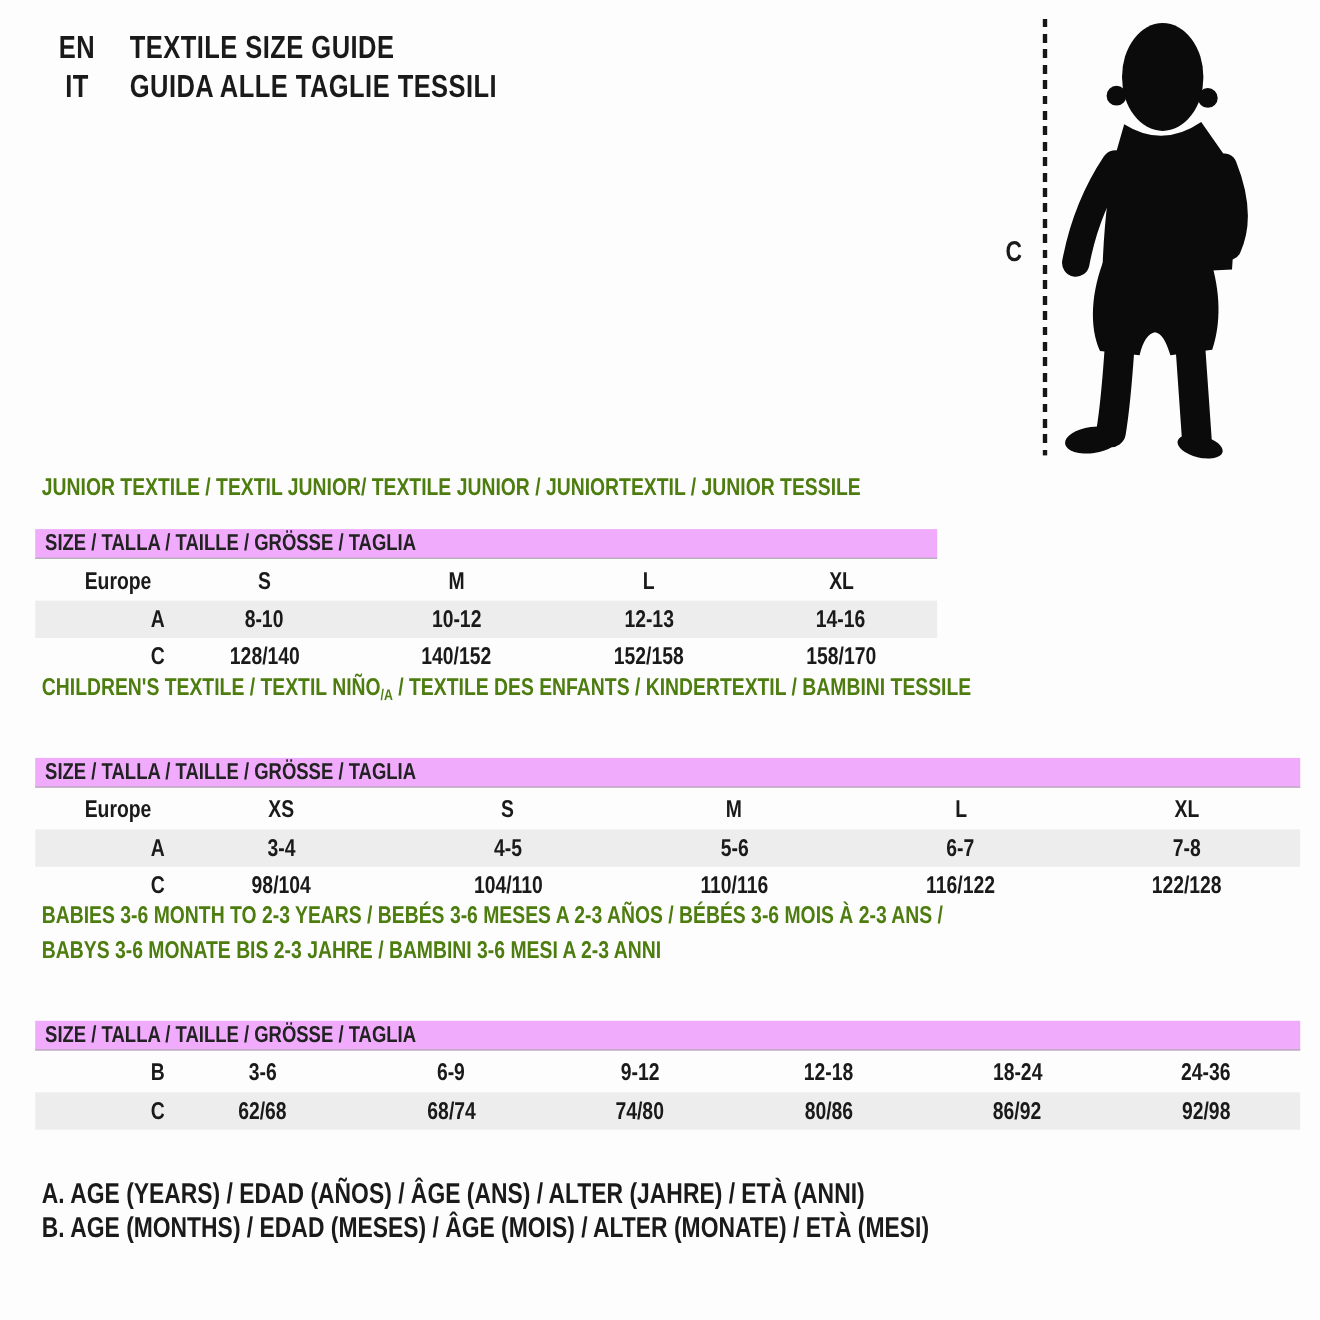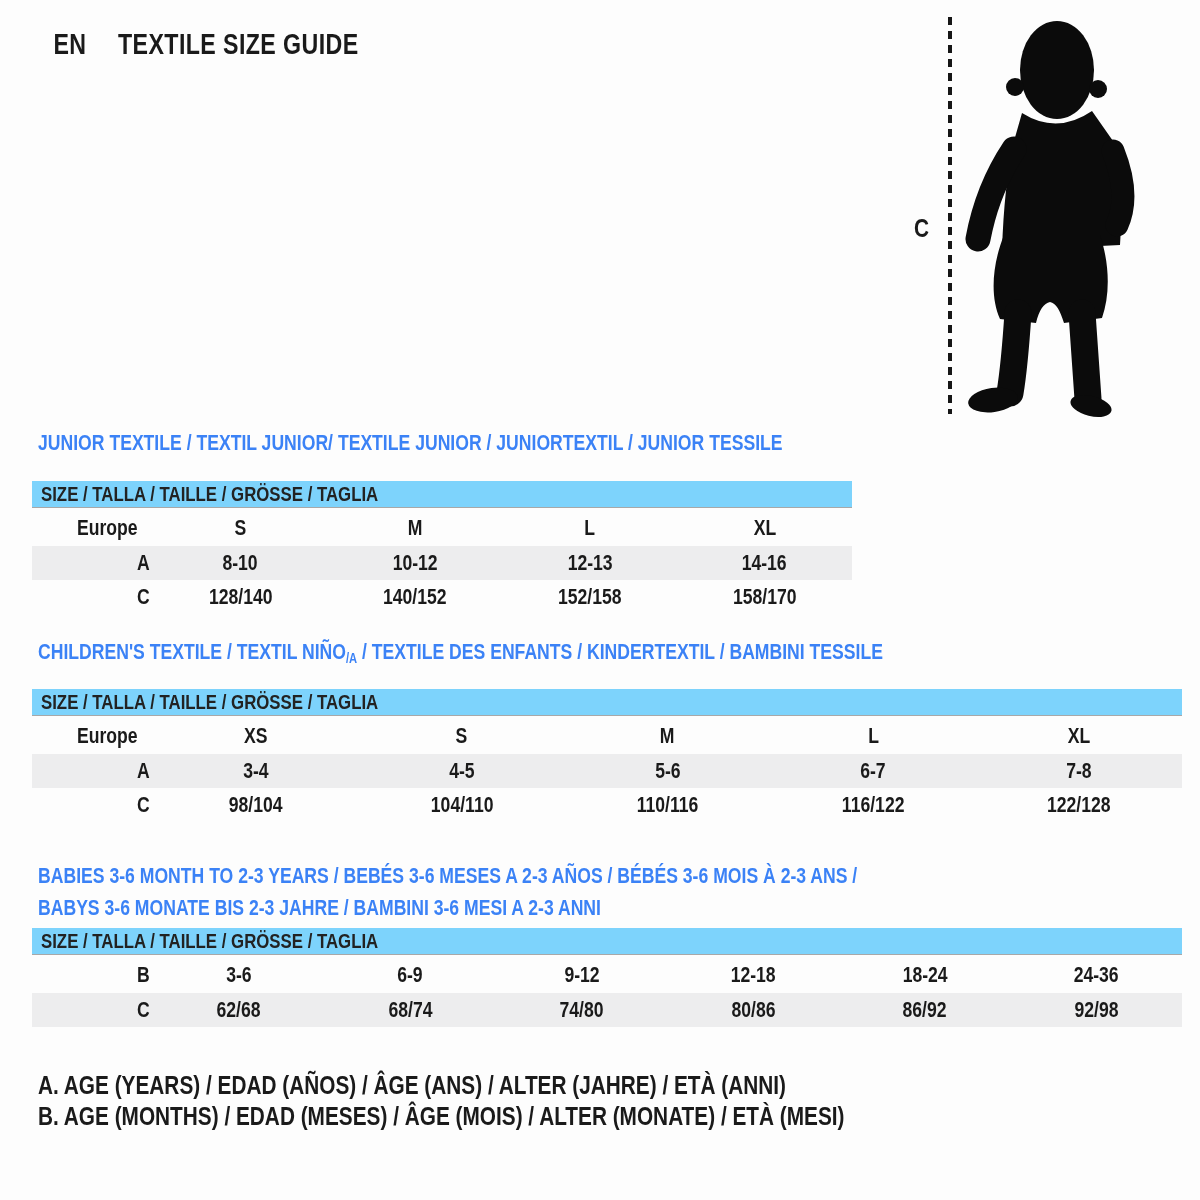--- a/index.html
+++ b/index.html
@@ -17,43 +17,47 @@
 
   
   .lang-block{left:38px;top:27px;text-align:center;}
   .lang-row{display:flex;height:35px;align-items:center;font-size:29px;letter-spacing:0.5px;}
   .lang-code{width:80px;}
   
   .dash-line{left:948px;top:17px;width:4px;height:397px;
     background:repeating-linear-gradient(180deg,#161616 0 8px,rgba(0,0,0,0) 8px 14px);}
   .c-label{left:914px;top:213px;font-size:26px;}
   
-  .sec-title{font-size:22px;color:#3b82f6;}
+  .sec-title{font-size:22px;color:#4d7c0f;}
   .title-sub{font-size:14px;vertical-align:-4px;}
   
   .size-table{position:absolute;font-size:22px;}
-  .t-bar{height:27px;background:#7dd3fc;border-bottom:1px solid #a8a8a8;display:flex;align-items:center;
+  .t-bar{height:27px;background:#f0abfc;border-bottom:1px solid #a8a8a8;display:flex;align-items:center;
          padding-left:9px;font-size:21px;color:#222;margin-bottom:2px;box-sizing:border-box;}
   .t-row{display:flex;align-items:center;height:34px;}
   .t-row.first{height:36px;}
   .t-row.alt{background:#ededee;}
   .t-label{width:112px;padding-left:9px;text-align:right;}
   .t-cell{flex:1;text-align:center;}
   
   .notes{left:38px;top:1070px;font-size:26px;}
   .note-line{height:31px;line-height:31px;}
   svg{display:block;}
 </style>
 </head>
 <body>
 
 <div class="abs lang-block">
   <div class="lang-row">
     <span class="lang-code cond">EN</span>
     <span class="cond">TEXTILE SIZE GUIDE</span>
+  </div>
+  <div class="lang-row">
+    <span class="lang-code cond">IT</span>
+    <span class="cond">GUIDA ALLE TAGLIE TESSILI</span>
   </div>
 </div>
 
 <div class="abs dash-line"></div>
 <div class="abs c-label"><span class="cond">C</span></div>
 <svg class="abs" style="left:960px;top:13px;" width="178" height="404" viewBox="0 0 178 404">
   <g fill="#0b0b0b" stroke="none">
     <ellipse cx="97" cy="57" rx="37" ry="49"></ellipse>
     <circle cx="55" cy="74" r="9"></circle>
     <circle cx="138" cy="76" r="9"></circle>
@@ -91,21 +95,21 @@
   </div>
   <div class="t-row">
     <span class="t-label"><span class="cond">C</span></span>
     <span class="t-cell"><span class="cond-c">128/140</span></span>
     <span class="t-cell"><span class="cond-c">140/152</span></span>
     <span class="t-cell"><span class="cond-c">152/158</span></span>
     <span class="t-cell"><span class="cond-c">158/170</span></span>
   </div>
 </div>
 
-<div class="abs sec-title" style="left:38px;top:639px;">
+<div class="abs sec-title" style="left:38px;top:612px;">
   <span class="cond"><span>CHILDREN'S TEXTILE / TEXTIL NIÑO</span><span class="title-sub">/A</span><span> / TEXTILE DES ENFANTS / KINDERTEXTIL / BAMBINI TESSILE</span></span>
 </div>
 <div class="size-table" style="left:32px;top:689px;width:1150px;">
   <div class="t-bar">
       <span class="cond">SIZE / TALLA / TAILLE / GRÖSSE / TAGLIA</span>
     </div>
   <div class="t-row first">
     <span class="t-label"><span class="cond">Europe</span></span>
     <span class="t-cell"><span class="cond-c">XS</span></span>
     <span class="t-cell"><span class="cond-c">S</span></span>
@@ -124,21 +128,21 @@
   <div class="t-row">
     <span class="t-label"><span class="cond">C</span></span>
     <span class="t-cell"><span class="cond-c">98/104</span></span>
     <span class="t-cell"><span class="cond-c">104/110</span></span>
     <span class="t-cell"><span class="cond-c">110/116</span></span>
     <span class="t-cell"><span class="cond-c">116/122</span></span>
     <span class="t-cell"><span class="cond-c">122/128</span></span>
   </div>
 </div>
 
-<div class="abs sec-title" style="left:38px;top:860px;line-height:32px;">
+<div class="abs sec-title" style="left:38px;top:816px;line-height:32px;">
   <div><span class="cond">BABIES 3-6 MONTH TO 2-3 YEARS / BEBÉS 3-6 MESES A 2-3 AÑOS / BÉBÉS 3-6 MOIS À 2-3 ANS /</span></div>
   <div><span class="cond">BABYS 3-6 MONATE BIS 2-3 JAHRE / BAMBINI 3-6 MESI A 2-3 ANNI</span></div>
 </div>
 <div class="size-table" style="left:32px;top:928px;width:1150px;">
   <div class="t-bar">
       <span class="cond">SIZE / TALLA / TAILLE / GRÖSSE / TAGLIA</span>
     </div>
   <div class="t-row first">
     <span class="t-label"><span class="cond">B</span></span>
     <span class="t-cell"><span class="cond-c">3-6</span></span>

